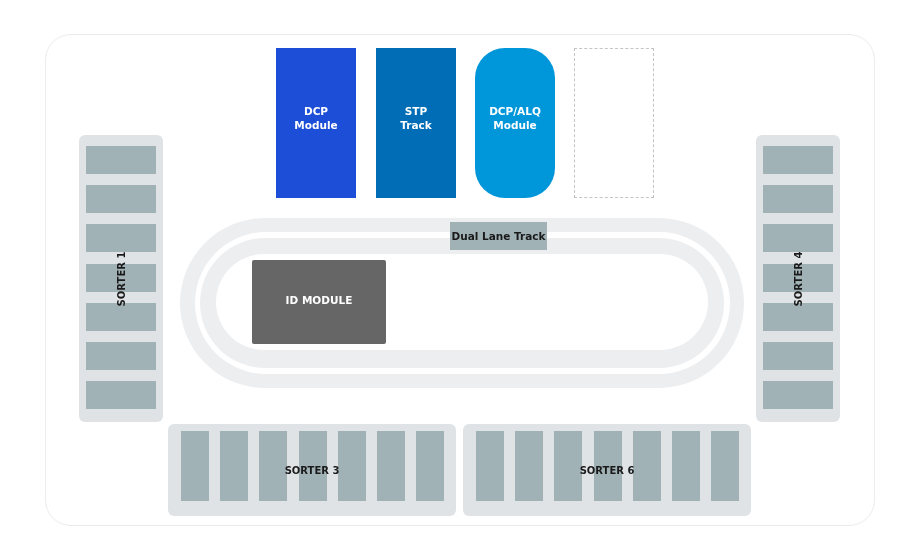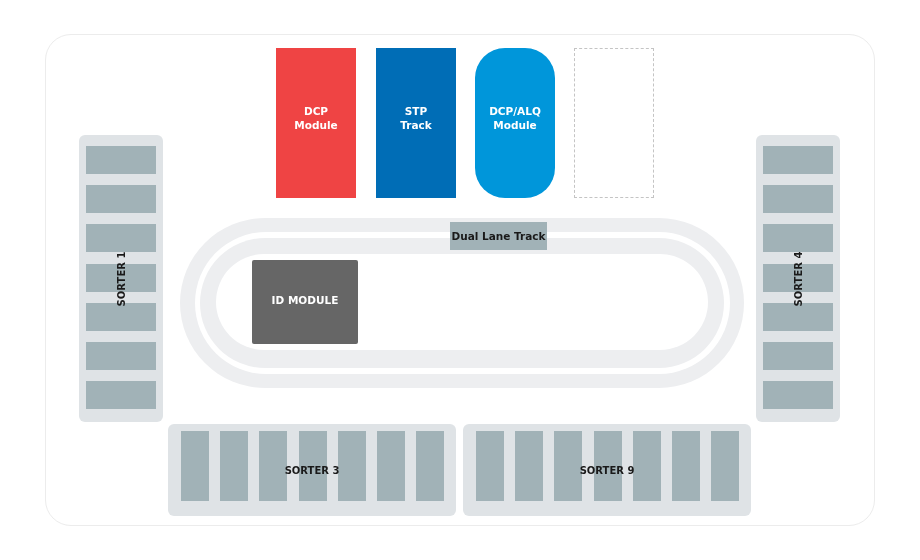--- a/index.html
+++ b/index.html
@@ -6,21 +6,21 @@
   body { width: 920px; height: 560px; position: relative; overflow: hidden;
          font-family: "DejaVu Sans", sans-serif; }
   .abs { position: absolute; box-sizing: border-box; }
   .card { left: 45px; top: 34px; width: 830px; height: 492px;
           border: 1.5px solid #ececec; border-radius: 26px; background: #fff; }
   .module { width: 80px; height: 150px; top: 48px; color: #fff;
             display: flex; align-items: center; justify-content: center;
             text-align: center; font-size: 10.5px; font-weight: bold; line-height: 14px;
             padding-bottom: 10px; }
   .module span { white-space: pre-line; }
-  .mod-dcp { left: 276px; background: #ef4444; text-align: center; }
+  .mod-dcp { left: 276px; background: #1d4ed8; text-align: center; }
   .mod-stp { left: 376px; background: #006db6; }
   .mod-alq { left: 475px; background: #0096da; border-radius: 30px; }
   .mod-empty { left: 574px; background: #fff; border: 1.3px dashed #c4c4c4; }
 
   .sorter { background: #dfe3e6; border-radius: 6px; }
   .slot { background: #a1b2b7; position: absolute; }
   .sorter-label { position: absolute; font-size: 10px; font-weight: bold; color: #1a1a1a;
                   white-space: nowrap; }
   .vertical { left: 79px; top: 135px; width: 84px; height: 287px; }
   .vertical.right { left: 756px; }
@@ -31,21 +31,21 @@
                  border-radius: 85px; background: #edeef0; }
   .track-gap { left: 195px; top: 232px; width: 535px; height: 142px;
                border-radius: 71px; background: #fff; }
   .track-inner { left: 200px; top: 238px; width: 524px; height: 130px;
                  border-radius: 65px; background: #edeef0; }
   .track-center { left: 216px; top: 254px; width: 492px; height: 96px;
                   border-radius: 48px; background: #fff; }
   .track-label { left: 450px; top: 222px; width: 97px; height: 28px; background: #a1b2b7;
                  font-size: 10.5px; font-weight: bold; color: #1a1a1a;
                  display: flex; align-items: center; justify-content: center; }
-  .id-module { left: 252px; top: 260px; width: 106px; height: 84px; background: #666666;
+  .id-module { left: 252px; top: 260px; width: 134px; height: 84px; background: #666666;
                border-radius: 2px; color: #fff; font-size: 10.5px; font-weight: bold;
                display: flex; align-items: center; justify-content: center; padding-bottom: 4px; }
 </style>
 </head>
 <body>
 
 <div class="abs card"></div>
 
 <div class="abs module mod-dcp">
   <span>DCP
@@ -101,14 +101,14 @@
     <div class="sorter-label" style="left: 50%; top: 50%; transform: translate(-50%, -50%);">SORTER 3</div>
   </div>
 <div class="abs sorter horizontal h2" id="sorter2">
     <div class="slot" style="top: 7px; height: 70px; left: 13px; width: 28px;"></div>
     <div class="slot" style="top: 7px; height: 70px; left: 52.2px; width: 28px;"></div>
     <div class="slot" style="top: 7px; height: 70px; left: 91.4px; width: 28px;"></div>
     <div class="slot" style="top: 7px; height: 70px; left: 130.6px; width: 28px;"></div>
     <div class="slot" style="top: 7px; height: 70px; left: 169.8px; width: 28px;"></div>
     <div class="slot" style="top: 7px; height: 70px; left: 209px; width: 28px;"></div>
     <div class="slot" style="top: 7px; height: 70px; left: 248.2px; width: 28px;"></div>
-    <div class="sorter-label" style="left: 50%; top: 50%; transform: translate(-50%, -50%);">SORTER 9</div>
+    <div class="sorter-label" style="left: 50%; top: 50%; transform: translate(-50%, -50%);">SORTER 6</div>
   </div>
 
 </body></html>

